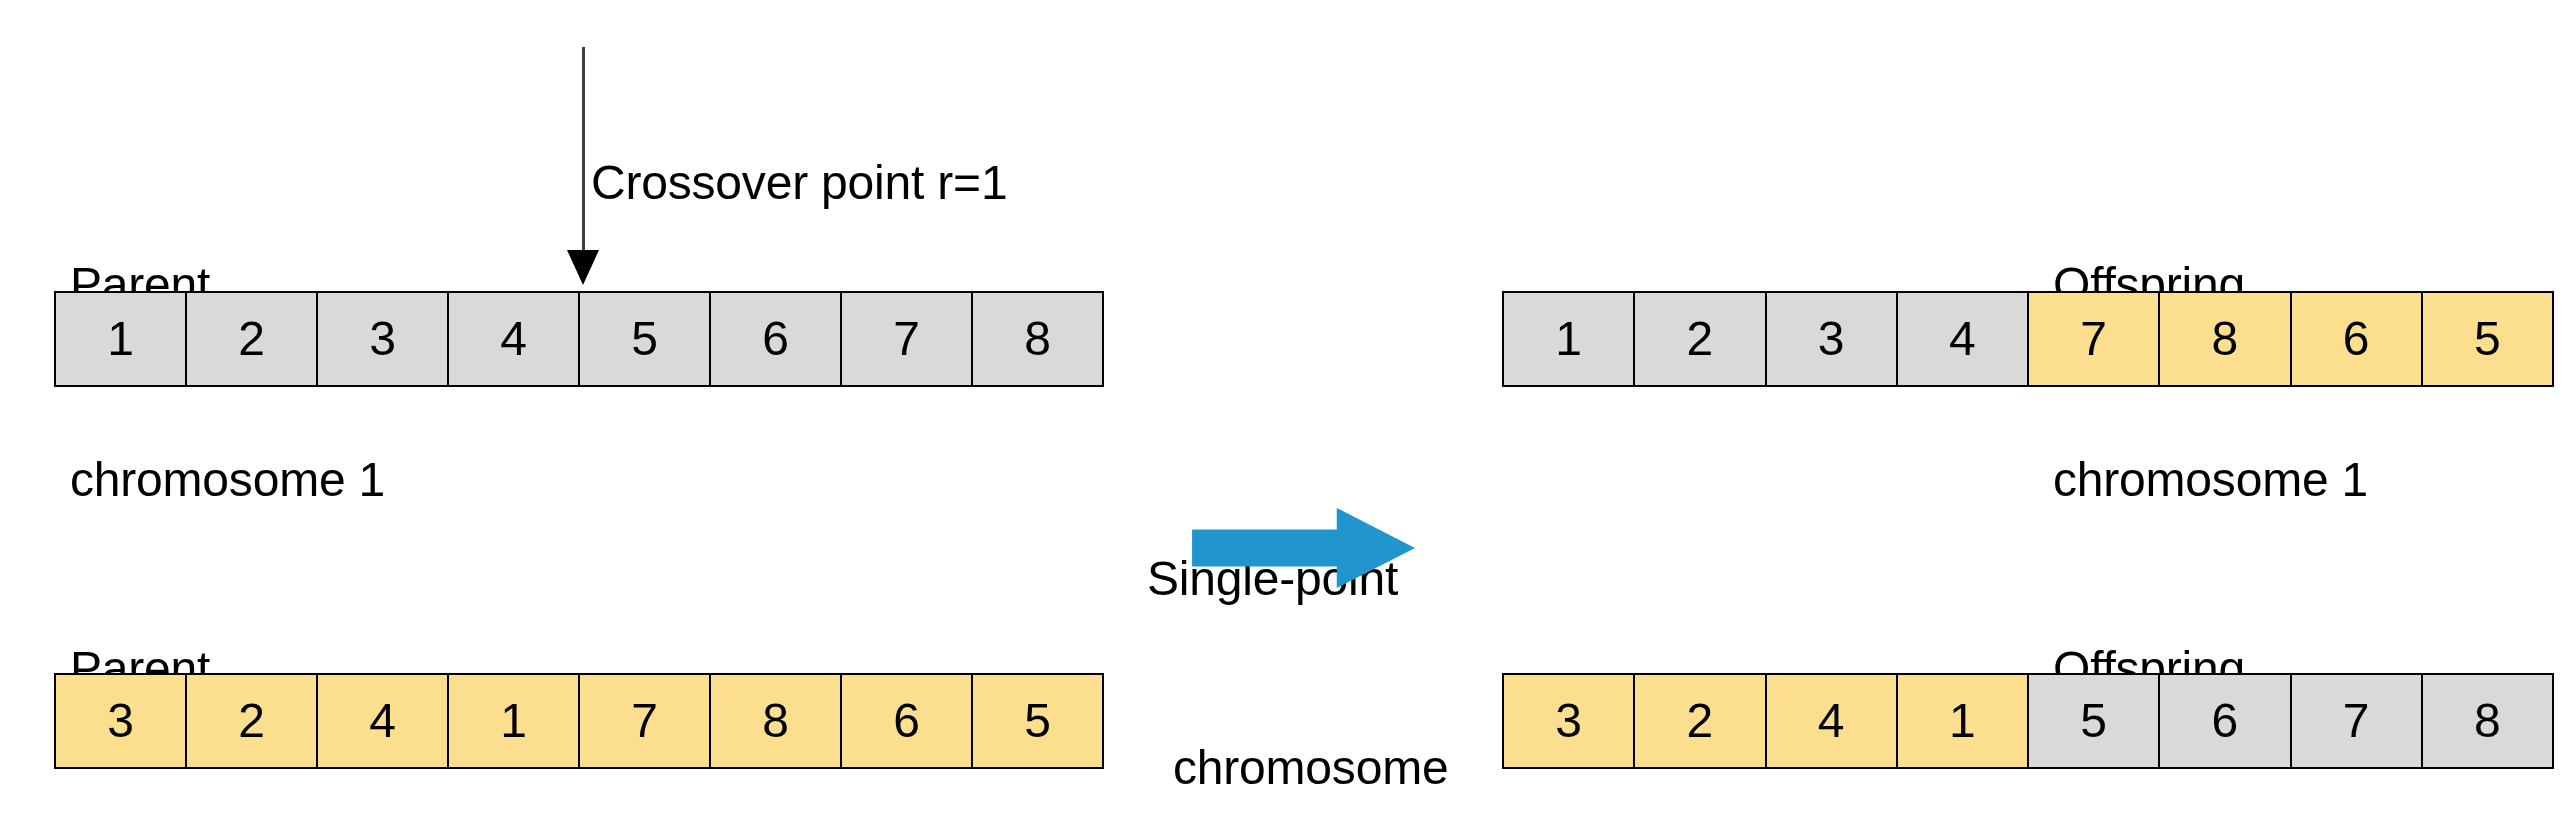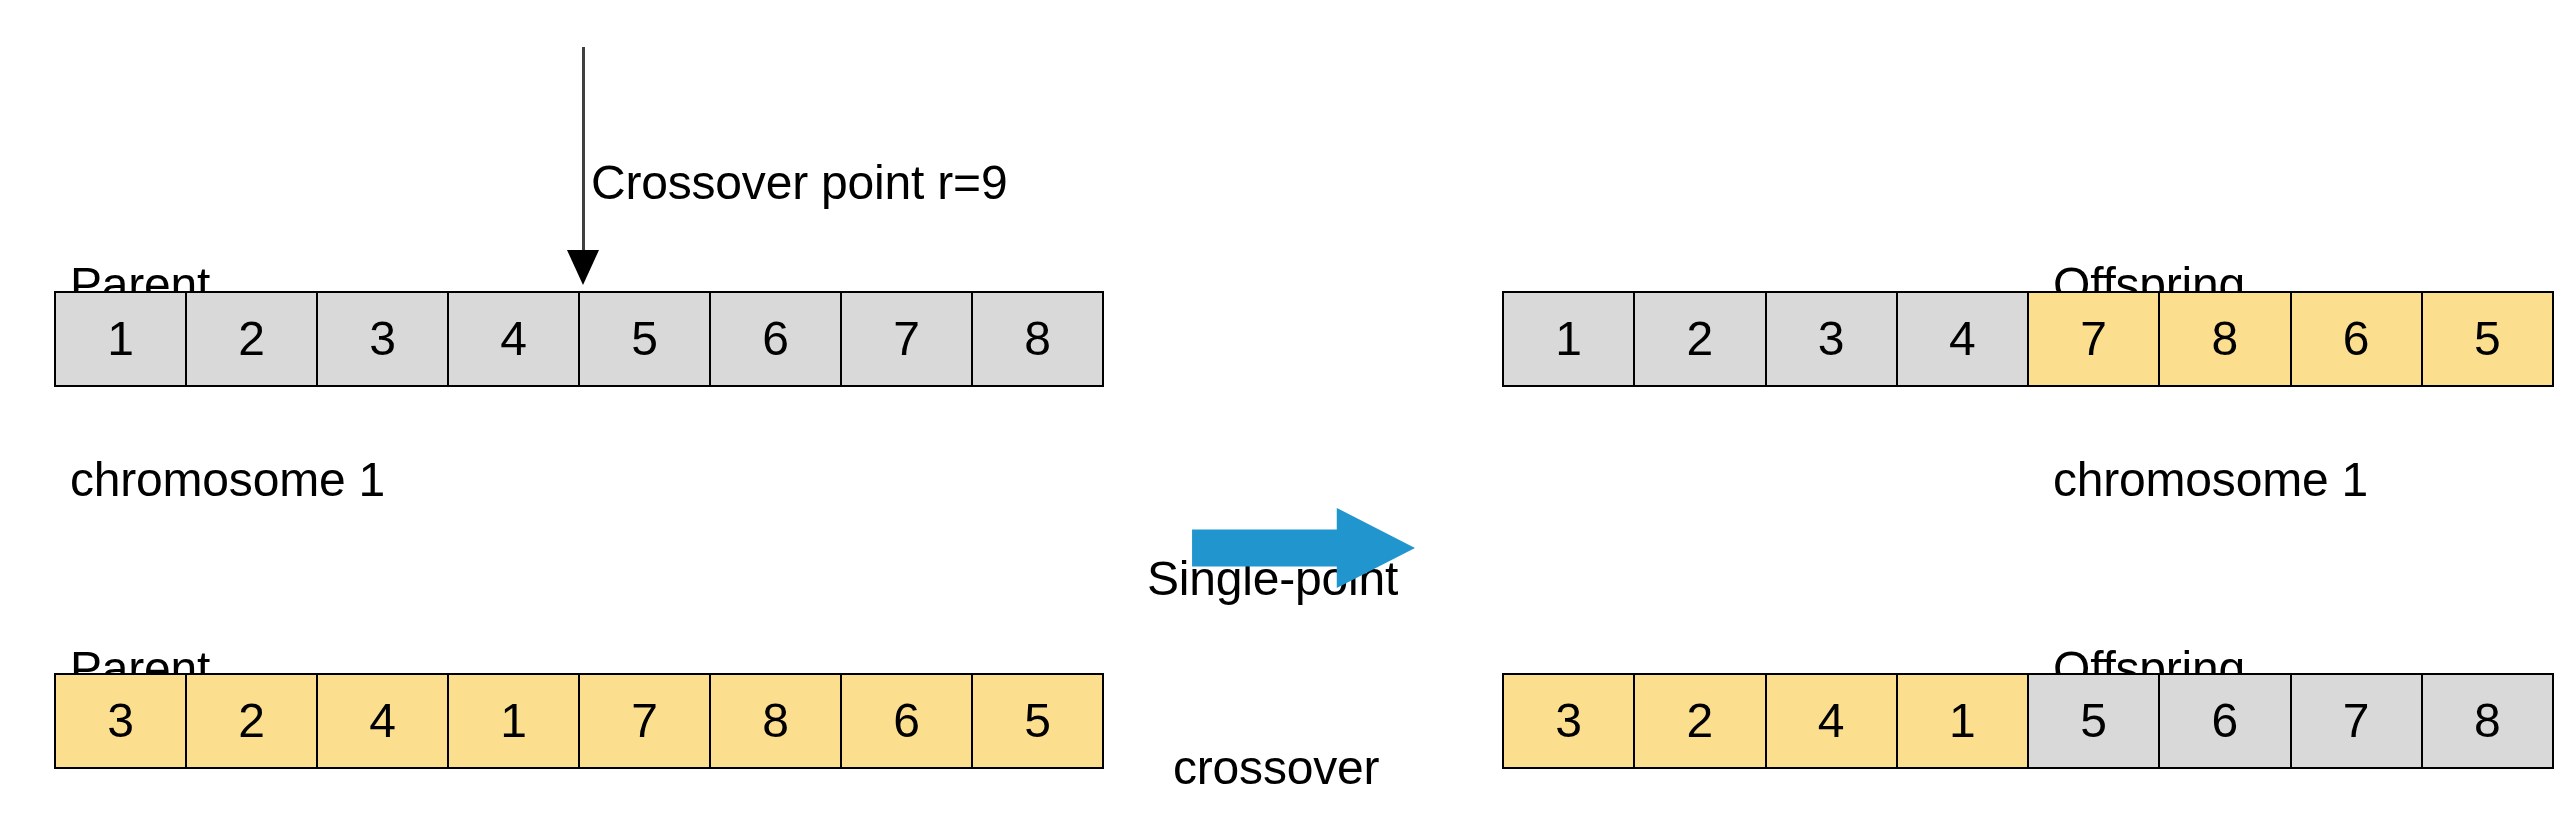--- a/index.html
+++ b/index.html
@@ -74,21 +74,21 @@
   }
 </style>
 </head>
 <body>
 
 <div id="canvas">
 
   <div class="pointer-line" style="left:582px; top:47px; height:207px;"></div>
   <div class="pointer-head" style="left:567px; top:250px;"></div>
   <div class="label" style="left:591px; top:19.6px;">
-    <span class="line">Crossover point r=9</span>
+    <span class="line">Crossover point r=1</span>
   </div>
 
   <div class="label" style="left:70px; top:122px;">
     <span class="line">Parent</span>
     <span class="line">chromosome 1</span>
   </div>
   <div class="strip" style="left:54px; top:291px; width:1050px;">
     <div class="cell gray">1</div>
     <div class="cell gray">2</div>
     <div class="cell gray">3</div>
@@ -116,21 +116,21 @@
 
   <div class="label" style="left:1147px; top:416px;">
     <span class="line">Single-point</span>
   </div>
 
   <svg class="big-arrow" style="left:1192px; top:504px;" width="225" height="88" viewBox="0 0 230 90">
     <polygon points="0,26 148,26 148,4 228,45 148,86 148,64 0,64" fill="#2196ce"></polygon>
   </svg>
 
   <div class="label" style="left:1173px; top:605px;">
-    <span class="line">crossover</span>
+    <span class="line">chromosome</span>
   </div>
 
   <div class="label" style="left:2053px; top:122px;">
     <span class="line">Offspring</span>
     <span class="line">chromosome 1</span>
   </div>
   <div class="strip" style="left:1502px; top:291px; width:1052px;">
     <div class="cell gray">1</div>
     <div class="cell gray">2</div>
     <div class="cell gray">3</div>

